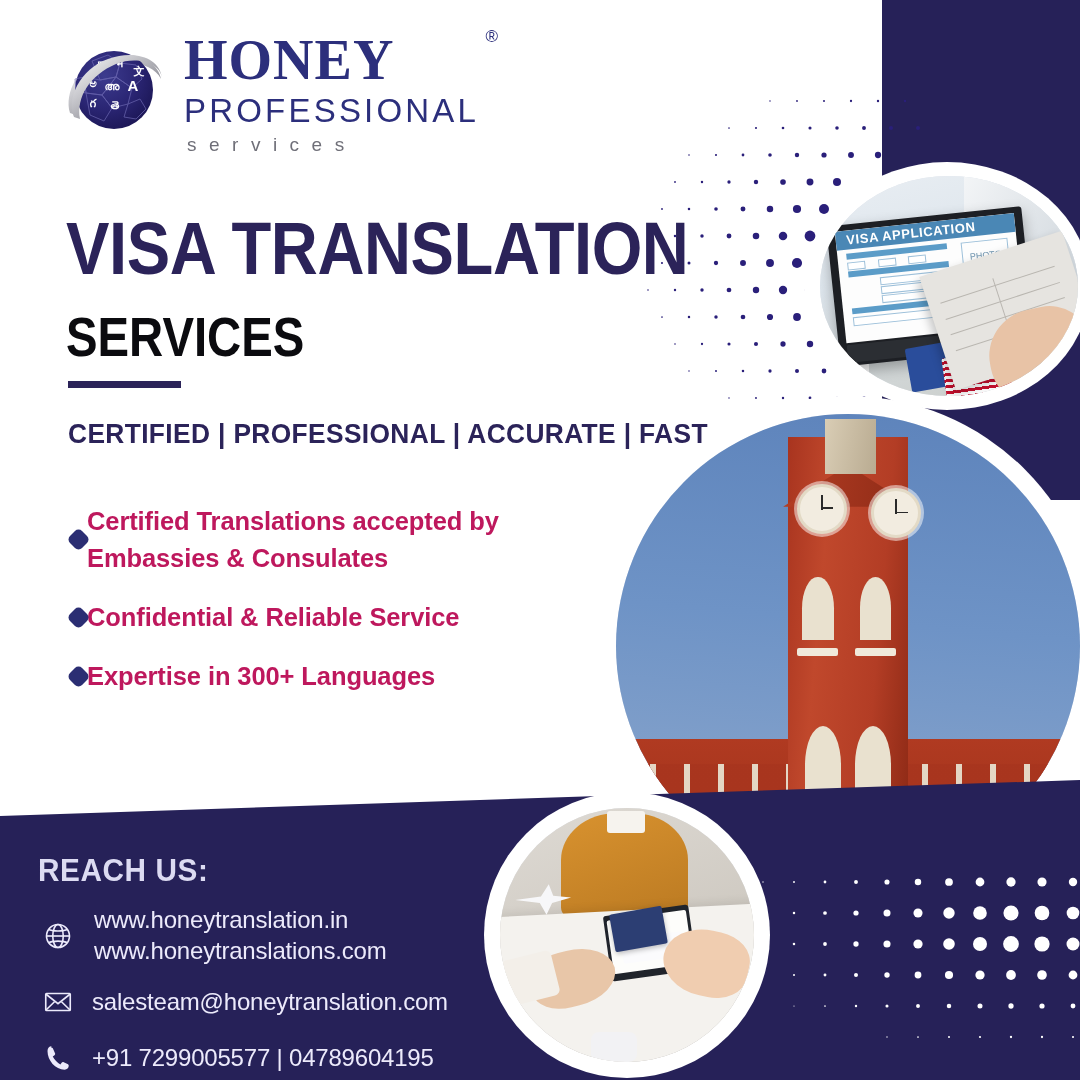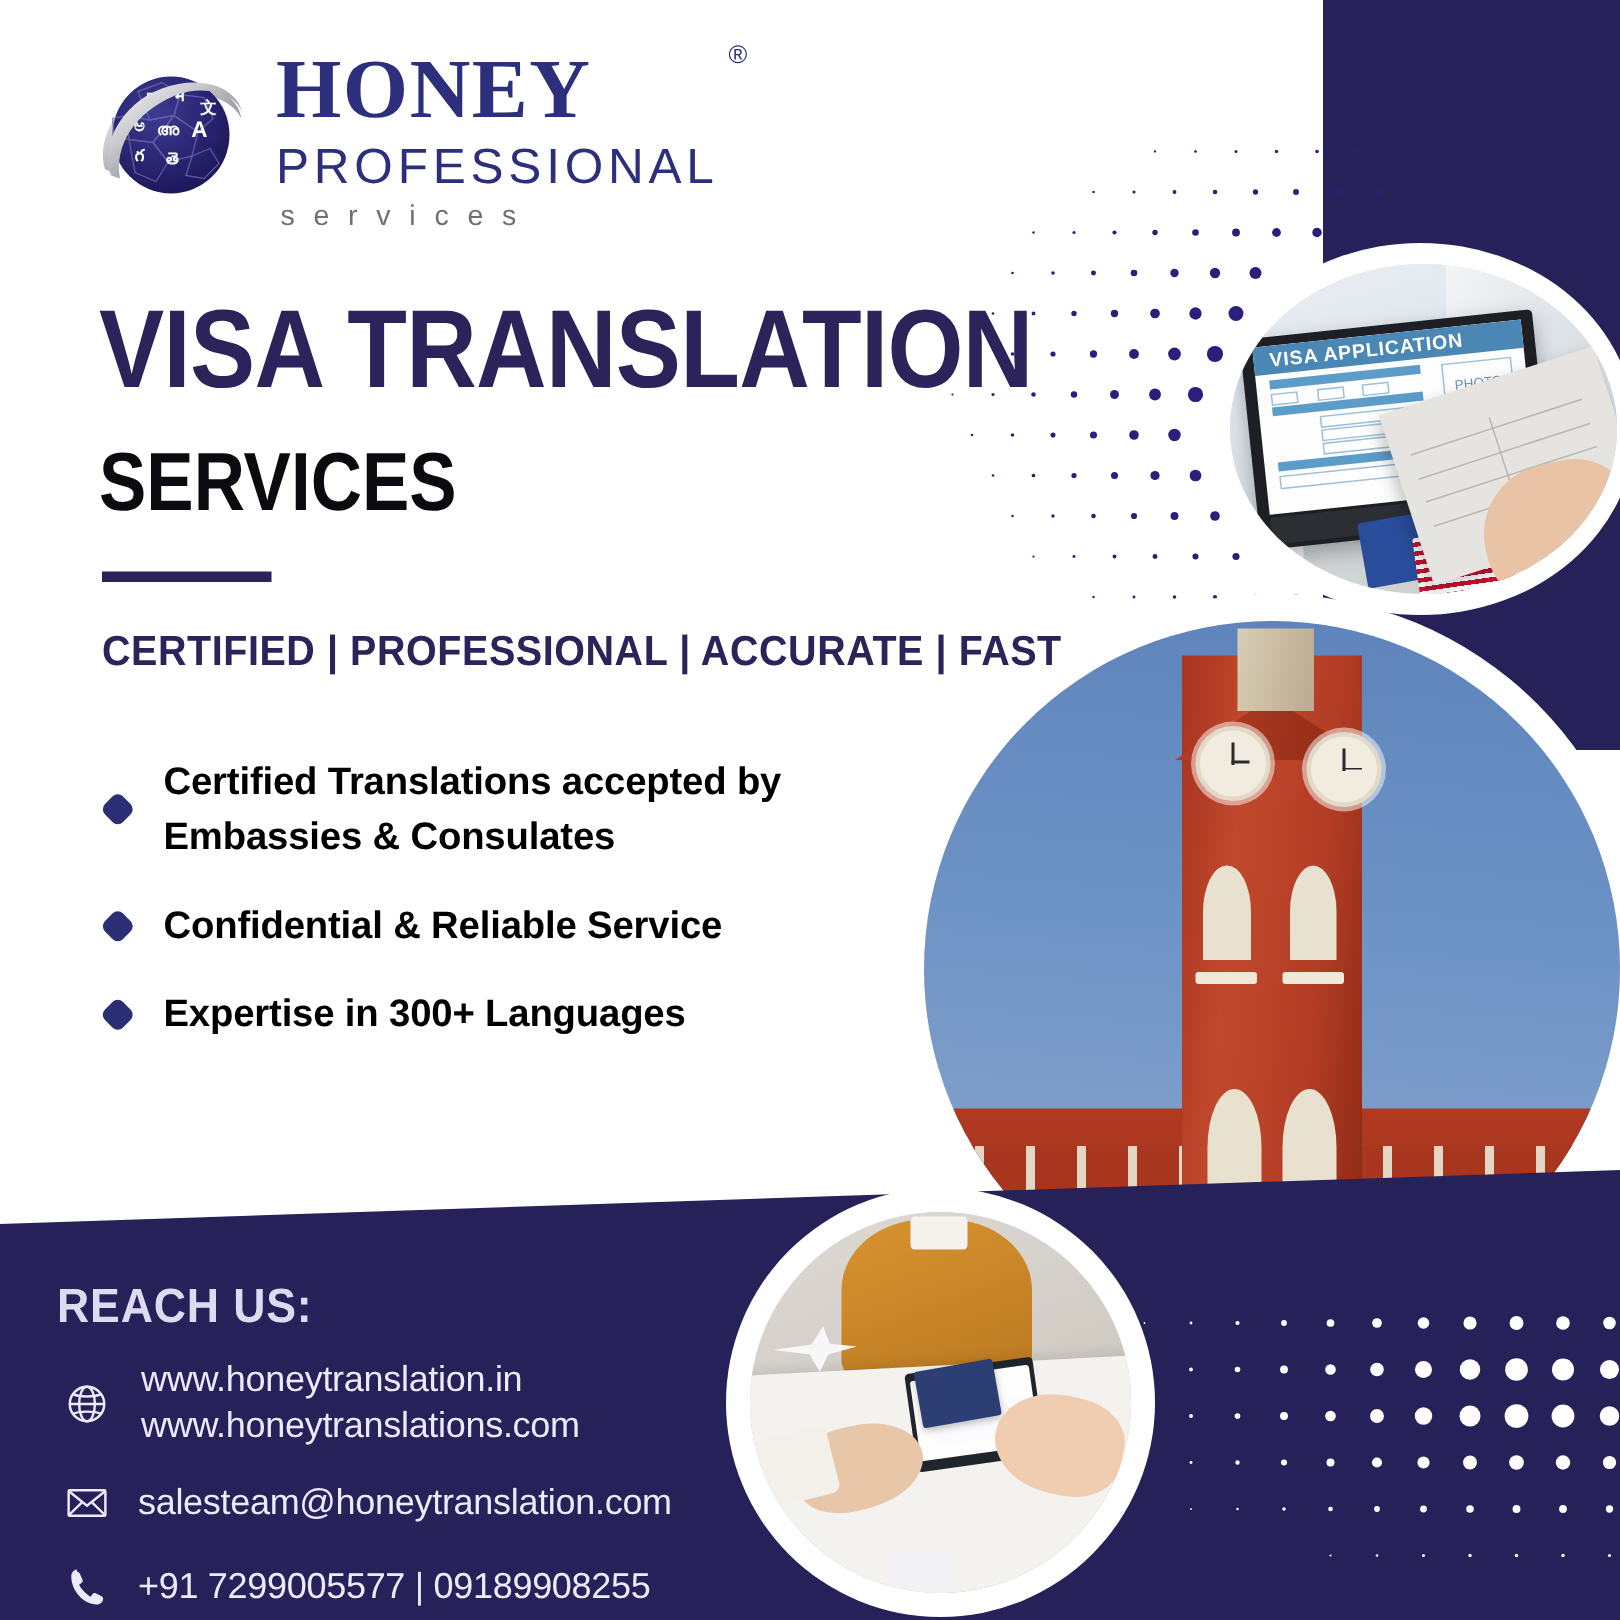--- a/index.html
+++ b/index.html
@@ -21,40 +21,40 @@
   .logo-text{display:flex;flex-direction:column;line-height:1;padding-top:4px;}
   .logo-honey{position:relative;font-family:"Liberation Serif",serif;font-size:56px;font-weight:700;
     color:#2c2f7c;letter-spacing:1px;}
   .logo-reg{position:absolute;top:-4px;right:-20px;font-size:17px;font-family:"Liberation Sans",sans-serif;font-weight:400;color:#2c2f7c;}
   .logo-translation{font-family:"Liberation Sans",sans-serif;font-size:33px;font-weight:400;
     color:#2c2f7c;letter-spacing:3.2px;margin-top:6px;}
   .logo-services{font-family:"Liberation Sans",sans-serif;font-size:19px;font-weight:400;
     color:#6f6f78;letter-spacing:12.5px;margin-top:8px;padding-left:3px;}
 
   
-  .headline{position:absolute;left:66px;top:196px;}
+  .headline{position:absolute;left:66px;top:212px;}
   .h-line1{font-family:"Liberation Sans Narrow","Liberation Sans",sans-serif;
     font-size:74px;font-weight:700;color:#2b2359;letter-spacing:-0.5px;line-height:1;
     transform:scaleX(0.88);transform-origin:left center;white-space:nowrap;}
   .h-line2{font-family:"Liberation Sans Narrow","Liberation Sans",sans-serif;
     font-size:55px;font-weight:700;color:#0b0b0f;letter-spacing:0px;line-height:1;
     margin-top:24px;transform:scaleX(0.86);transform-origin:left center;white-space:nowrap;}
   .rule{position:absolute;left:68px;top:381px;width:113px;height:7px;background:#2b2359;}
   .tagline{position:absolute;left:68px;top:418px;
     font-family:"Liberation Sans Narrow","Liberation Sans",sans-serif;
     font-size:28px;font-weight:700;color:#2b2359;letter-spacing:0.4px;white-space:nowrap;
     transform:scaleX(0.94);transform-origin:left center;}
 
   
   .bullets{position:absolute;left:62px;top:503px;width:560px;}
   .bullet{position:relative;display:flex;align-items:flex-start;margin-bottom:22px;}
   .bullet .dot{flex:0 0 auto;width:17px;height:17px;background:#2b2e73;border-radius:5px;
     transform:rotate(45deg);margin-top:10px;margin-left:8px;}
-  .bullet .btxt{margin-left:22px;font-family:"Liberation Sans",sans-serif;font-size:25.5px;
-    font-weight:700;color:#000000;line-height:1.45;letter-spacing:-0.1px;}
+  .bullet .btxt{font-family:"Liberation Sans",sans-serif;font-size:25.5px;
+    font-weight:700;color:#be185d;line-height:1.45;letter-spacing:-0.1px;}
   .bullet.two-line .dot{margin-top:28px;}
 
   
   .reach{position:absolute;left:38px;top:852px;
     font-family:"Liberation Sans Narrow","Liberation Sans",sans-serif;font-size:32px;font-weight:700;
     color:#dcdbf2;letter-spacing:0.6px;transform:scaleX(0.93);transform-origin:left center;}
   .contacts{position:absolute;left:38px;top:905px;width:620px;}
   .crow{display:flex;align-items:center;margin-bottom:16px;}
   .cicon{flex:0 0 auto;width:40px;height:40px;display:flex;align-items:center;justify-content:center;}
   .ctext{margin-left:14px;font-family:"Liberation Sans",sans-serif;font-size:24px;color:#eceafb;
@@ -524,18 +524,18 @@
       </div>
       <div class="ctext">salesteam@honeytranslation.com</div>
     </div>
 
     <div class="crow">
       <div class="cicon">
         <svg width="30" height="30" viewBox="0 0 24 24" fill="#eceafb">
           <path d="M6.7 2.6 C5.1 2.6 3.6 4.2 3.6 6.3 C3.6 13.9 9.9 21.2 17.3 21.3 C19.2 21.3 20.6 19.9 20.6 18.2 C20.6 17.5 20.2 17.1 19.6 16.8 L16.6 15.3 C15.9 15 15.3 15.2 14.9 15.8 L13.9 17.2 C11.7 16 8.9 13.1 7.8 10.8 L9.2 9.7 C9.7 9.3 9.9 8.7 9.6 8.1 L8.2 4.9 C7.9 4.2 7.5 3.8 6.7 3.8 Z"></path>
         </svg>
       </div>
-      <div class="ctext">+91 7299005577  |  09189908255</div>
+      <div class="ctext">+91 7299005577  |  04789604195</div>
     </div>
 
   </div>
 
 </div>
 
 </body></html>

